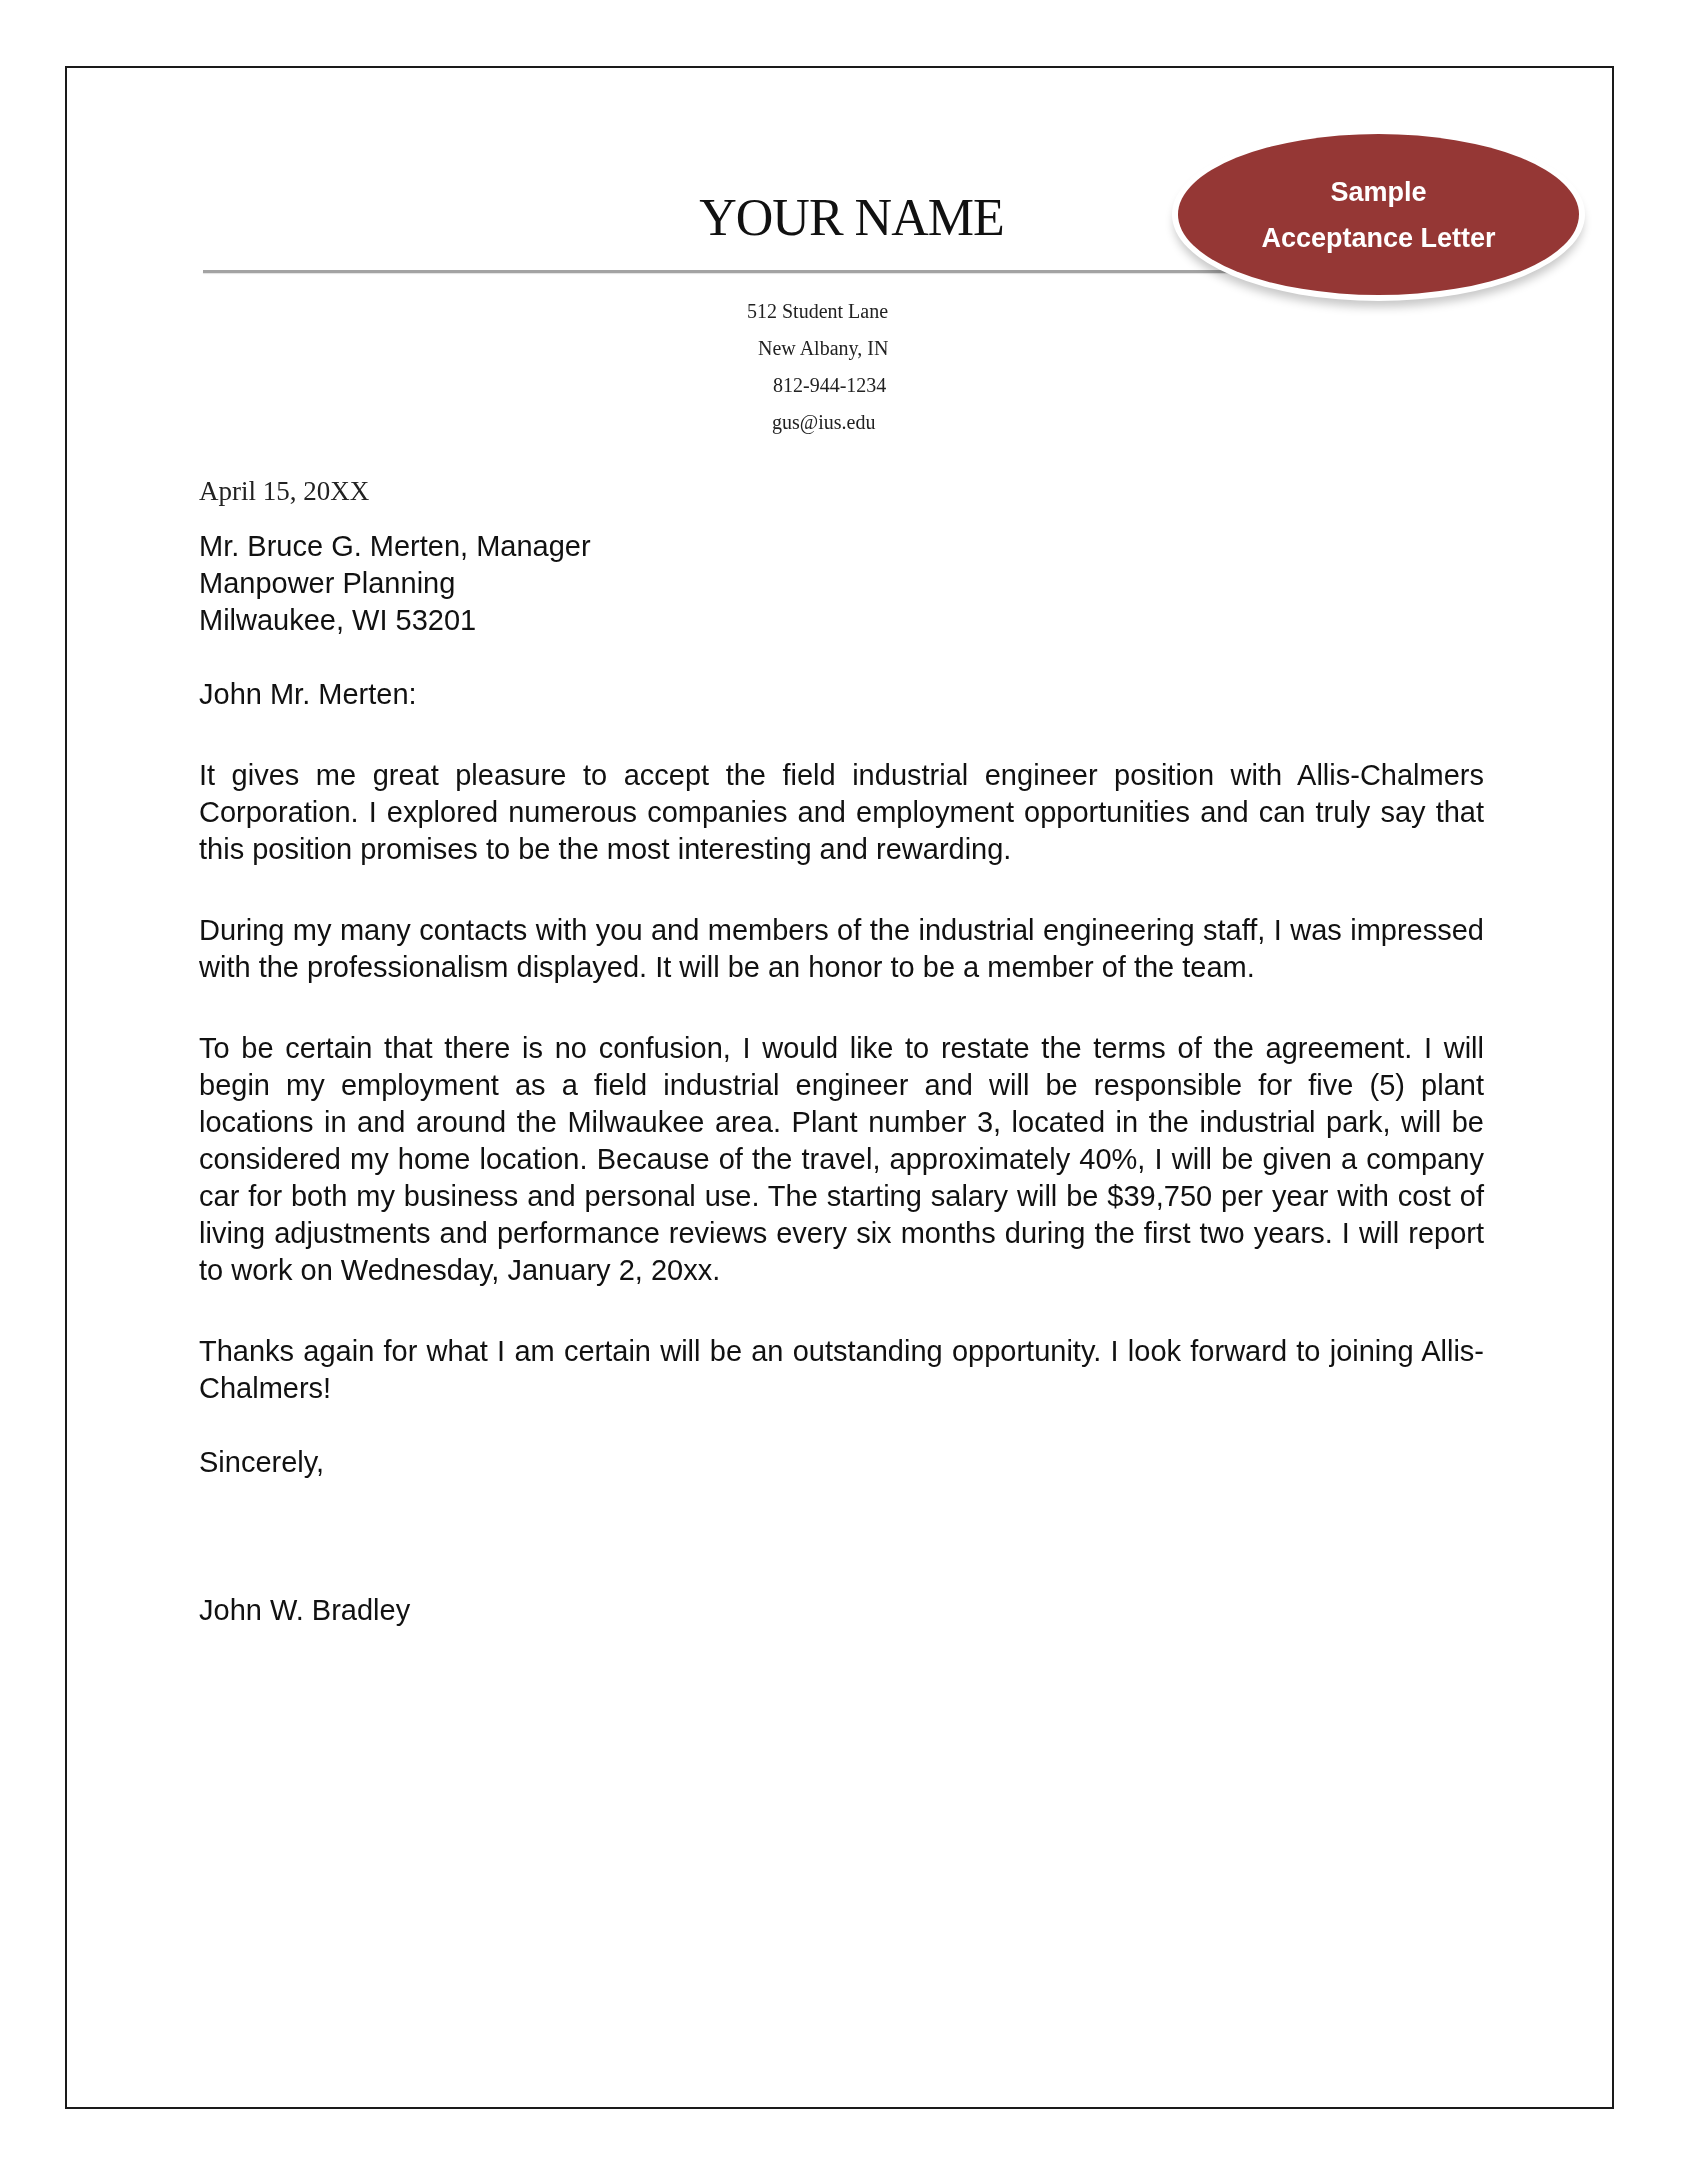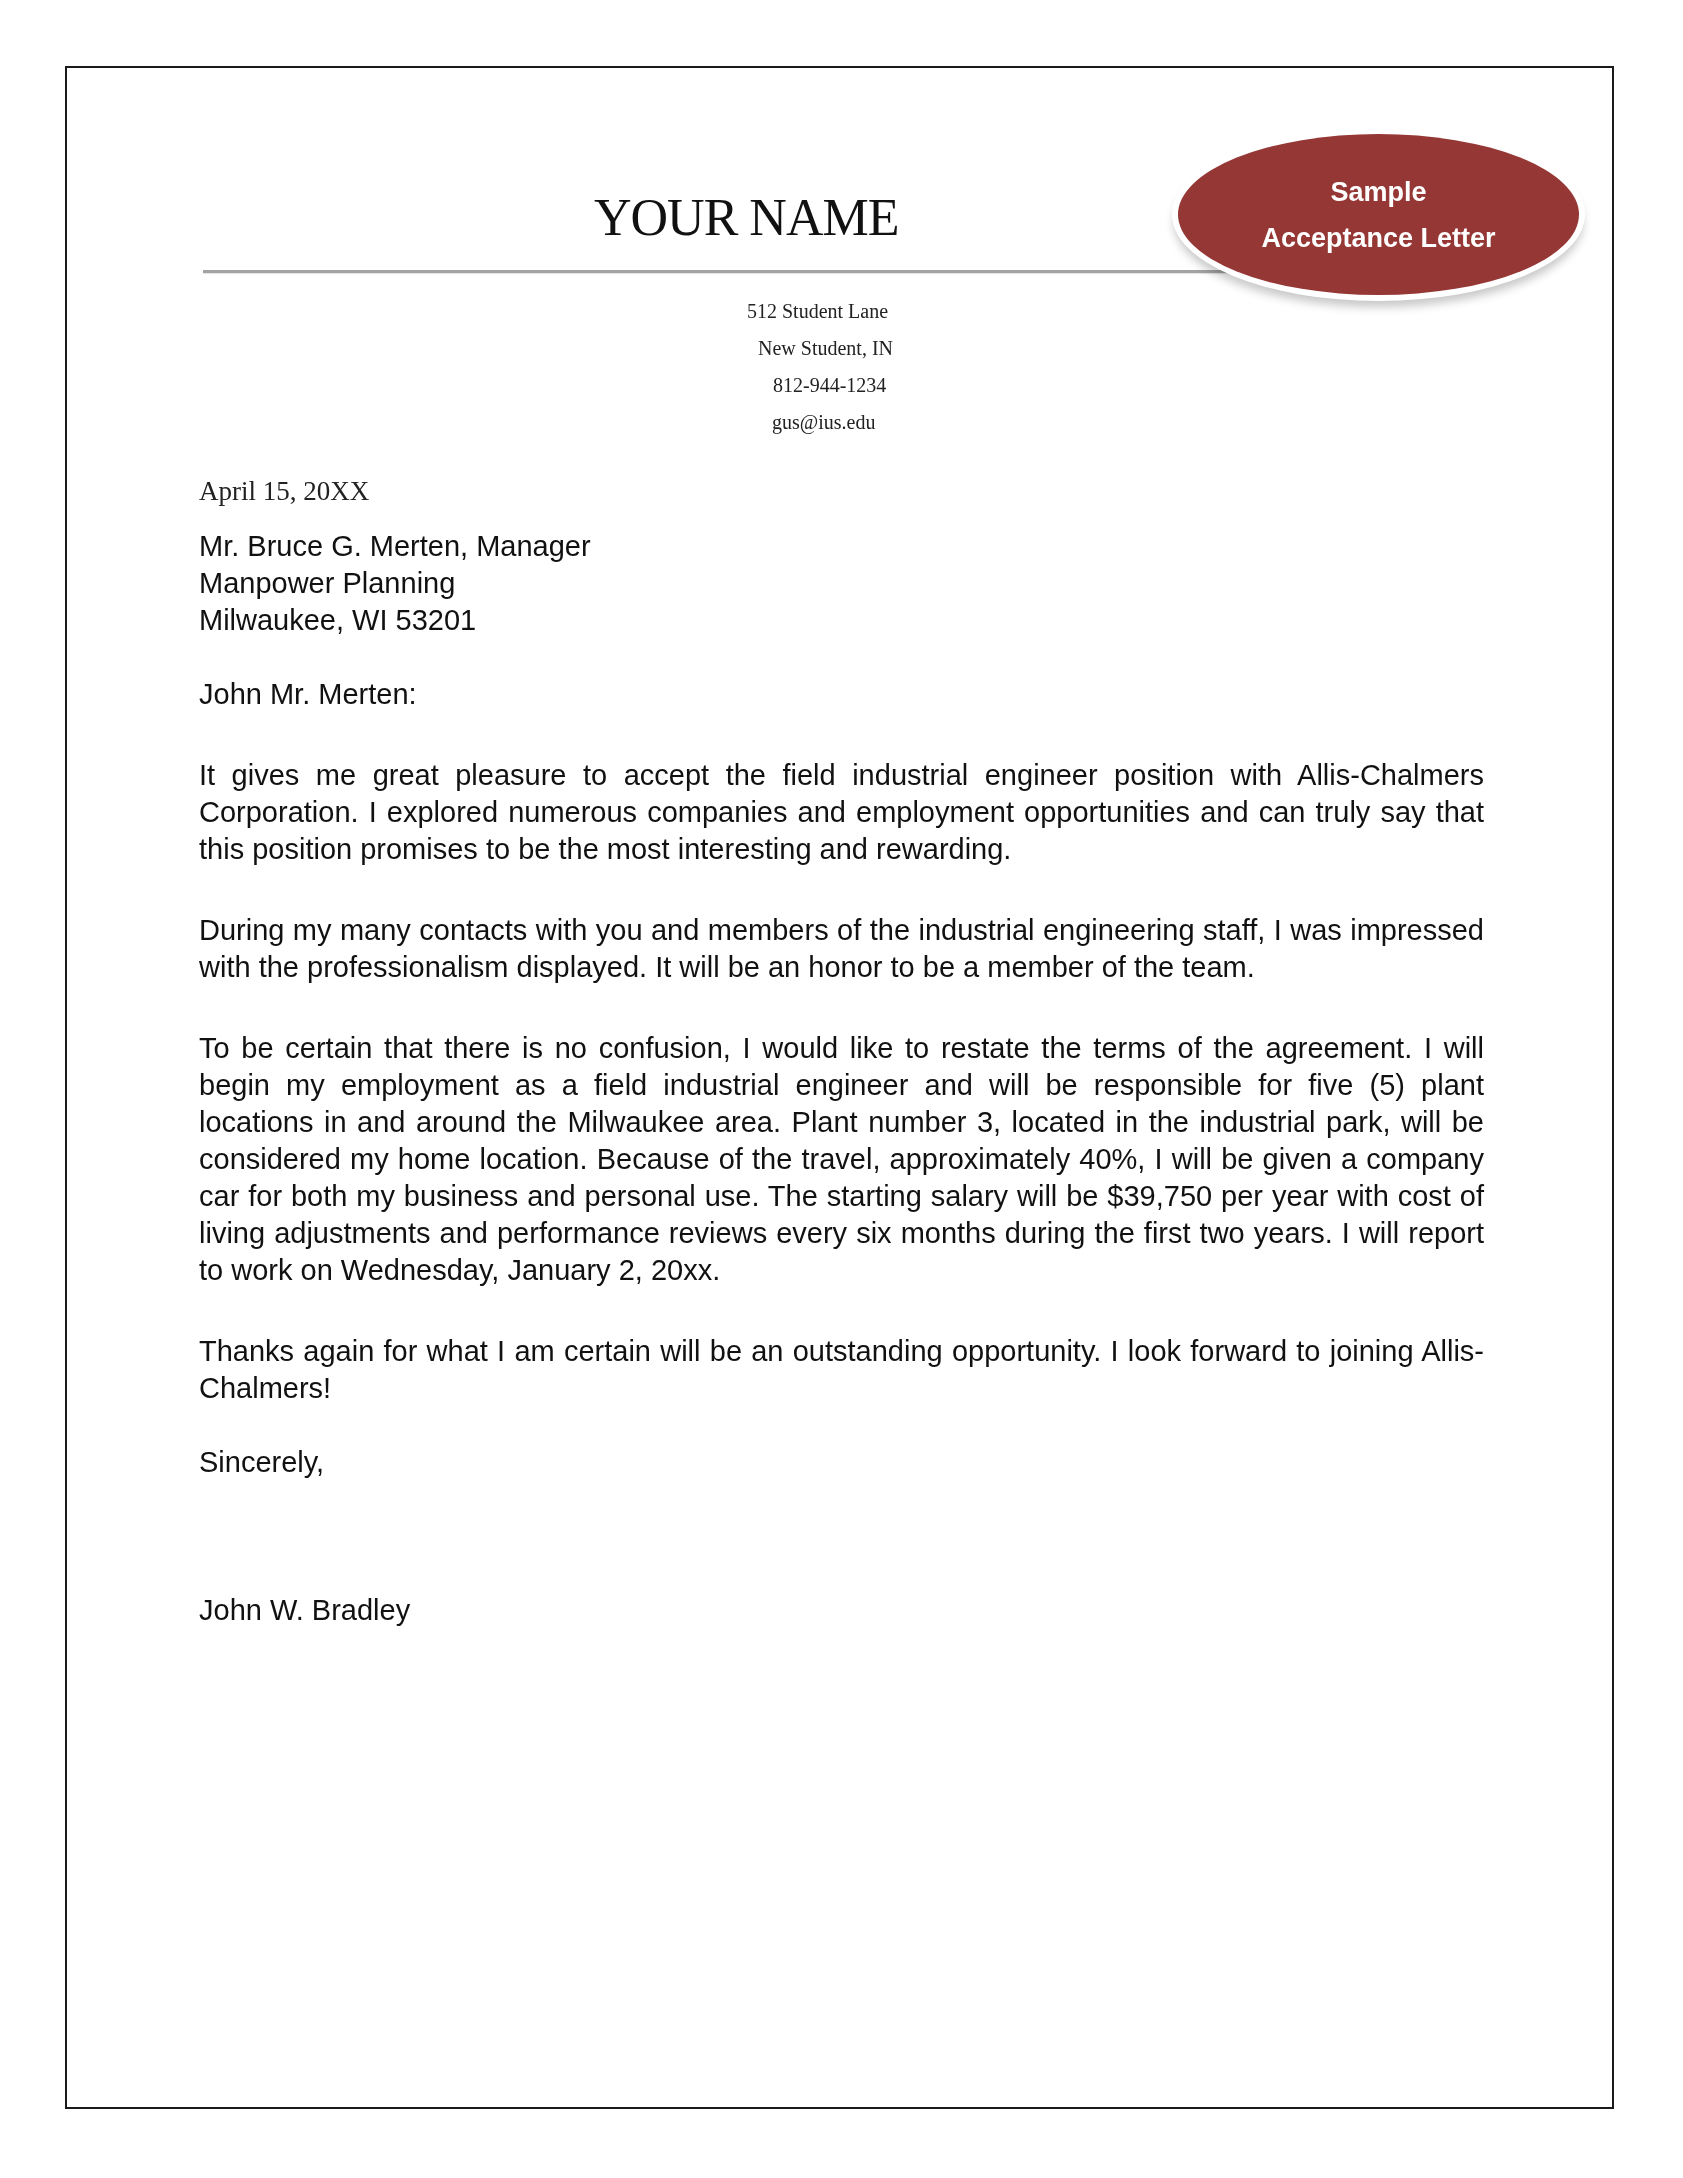--- a/index.html
+++ b/index.html
@@ -12,20 +12,21 @@
     }
 
     .header-rule {
       position: absolute; left: 203px; top: 270px;
       width: 1049px; height: 3px; background: #a3a3a3;
       box-shadow: 0 1px 1px rgba(0,0,0,0.12);
     }
 
     .name-title {
       position: absolute; left: 594px; top: 188px; width: 515px;
+      text-align: center;
       font-family: "Liberation Serif", "DejaVu Serif", serif;
       font-size: 52px; line-height: 59px; color: #111;
       letter-spacing: -1px;
     }
 
     .badge {
       position: absolute; left: 1178px; top: 134px;
       width: 401px; height: 161px; border-radius: 50%;
       background: #953735;
       box-shadow: 0 0 0 6px #ffffff, 0 8px 10px 4px rgba(0,0,0,0.22);
@@ -74,21 +75,21 @@
 
 <div class="header-rule"></div>
 
 <div class="badge">
   <span>Sample</span>
   <span>Acceptance Letter</span>
 </div>
 
 <div class="contact">
   <div class="c1">512 Student Lane</div>
-  <div class="c2">New Student, IN</div>
+  <div class="c2">New Albany, IN</div>
   <div class="c3">812-944-1234</div>
   <div class="c4">gus@ius.edu</div>
 </div>
 
 <div class="date">April 15, 20XX</div>
 
 <div class="letter">
   <div class="block">
     <span class="line">Mr. Bruce G. Merten, Manager</span>
     <span class="line">Manpower Planning</span>

